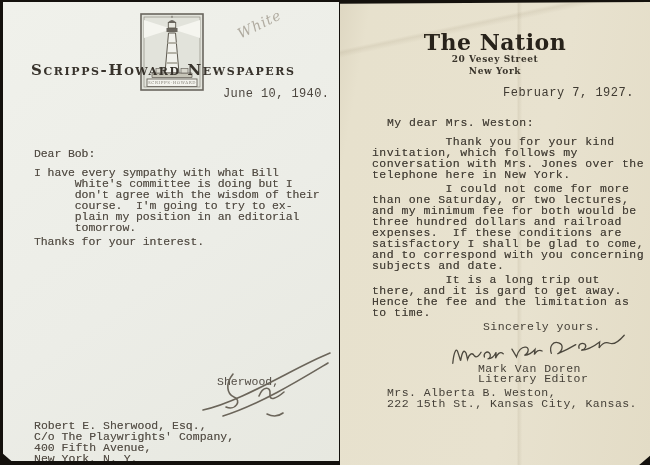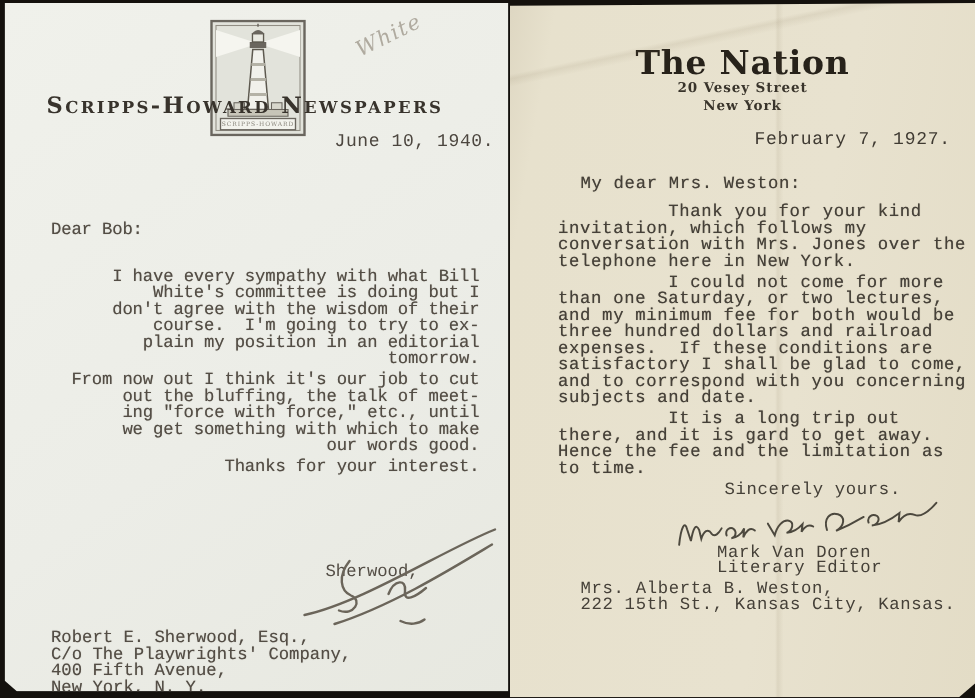--- a/index.html
+++ b/index.html
@@ -18,22 +18,22 @@
   .logo{position:absolute;left:137px;top:11px;}
   .company-line{position:absolute;left:28px;top:59px;width:280px;text-align:left;
     font-family:"DejaVu Serif",serif;font-weight:bold;font-variant:small-caps;
     font-size:15px;letter-spacing:1.6px;color:#38332c;}
   .sender-block{position:absolute;left:26px;top:77px;width:100px;text-align:center;
     font-family:"DejaVu Serif",serif;font-size:6.5px;line-height:8px;
     letter-spacing:1.1px;color:#6b665c;white-space:pre;}
   .date-left{position:absolute;left:184px;top:85px;font-size:12px;color:#4c463f;letter-spacing:.4px;margin-left:36px;}
   .body-left{position:absolute;left:31px;top:146px;font-size:11.5px;line-height:11px;
     color:#534d45;letter-spacing:-.1px;text-shadow:0 0 .5px rgba(80,72,60,.55);}
-  .body-left .sal{margin-bottom:20px;}
-  .body-left .para{margin-bottom:3px;text-align:right;}
+  .body-left .sal{margin-bottom:8px;}
+  .body-left .para{margin-bottom:3px;}
   .pre{white-space:pre;}
   .closing-left{position:absolute;left:214px;top:373px;font-size:11.5px;color:#534d45;}
   .sig-left{position:absolute;left:198px;top:348px;}
   .recipient-left{position:absolute;left:31px;top:418px;font-size:11.5px;line-height:11px;
     color:#534d45;text-shadow:0 0 .5px rgba(80,72,60,.5);}
 
   
   .paper-right{left:340px;top:2px;width:310px;height:463px;
     background:linear-gradient(100deg,#ded7c2 0%,#e7e1cd 8%,#e8e2cf 60%,#e3dcc6 100%);
     box-shadow:-2px 0 0 rgba(18,14,9,.6),-7px 3px 10px rgba(18,14,9,.3);
@@ -91,25 +91,20 @@
     <div class="date-left">June 10, 1940.</div>
 
     <div class="body-left">
       <div class="sal">Dear Bob:</div>
       <div class="para pre">I have every sympathy with what Bill
       White's committee is doing but I
       don't agree with the wisdom of their
       course.  I'm going to try to ex-
       plain my position in an editorial
       tomorrow.</div>
-      <div class="para pre">From now out I think it's our job to cut
-      out the bluffing, the talk of meet-
-      ing "force with force," etc., until
-      we get something with which to make
-      our words good.</div>
       <div class="para pre">Thanks for your interest.</div>
     </div>
 
     <div class="closing-left">Sherwood,</div>
 
     <svg class="sig-left" width="132" height="68" viewBox="0 0 132 68">
       <g fill="none" stroke="#6b655a" stroke-width="1.6" stroke-linecap="round">
         <path d="M2,60 C40,52 96,16 129,3"></path>
         <path d="M22,66 C60,54 102,28 127,13"></path>
         <path d="M32,24 C24,34 26,44 33,47 C41,50 35,61 25,57"></path>

